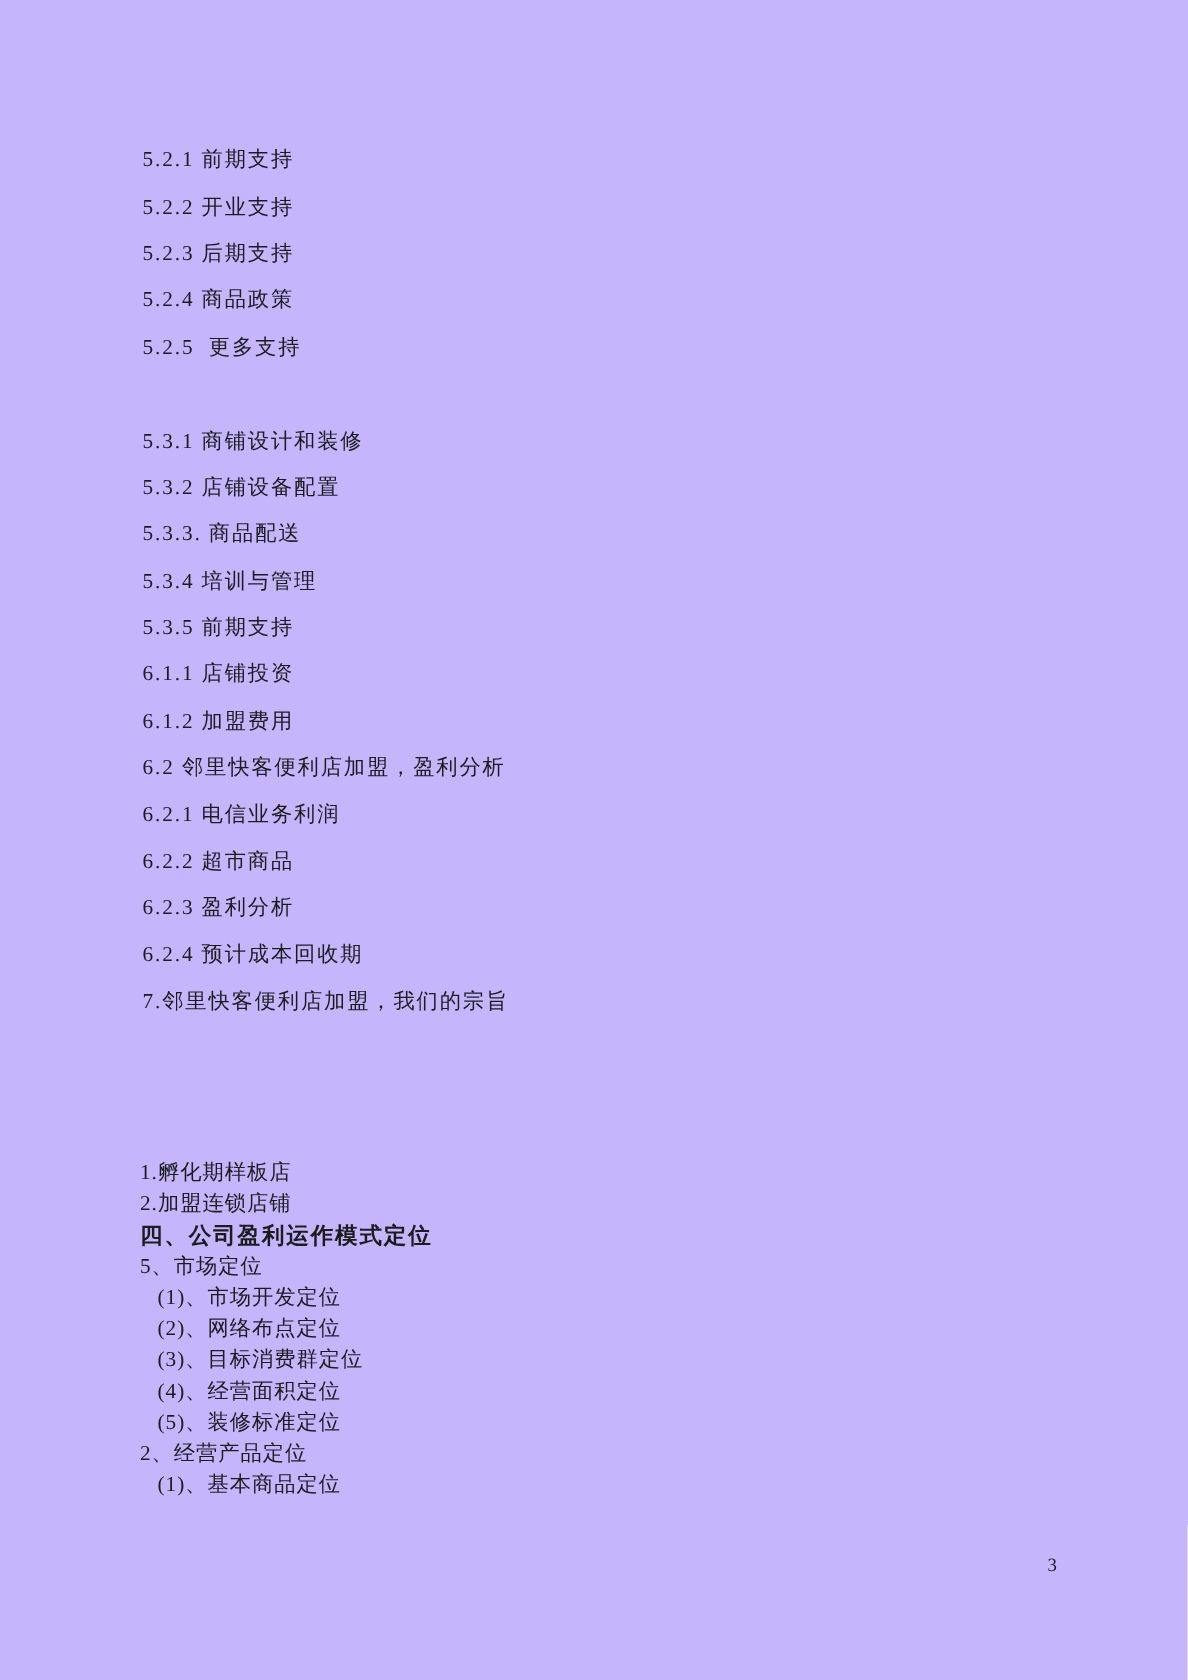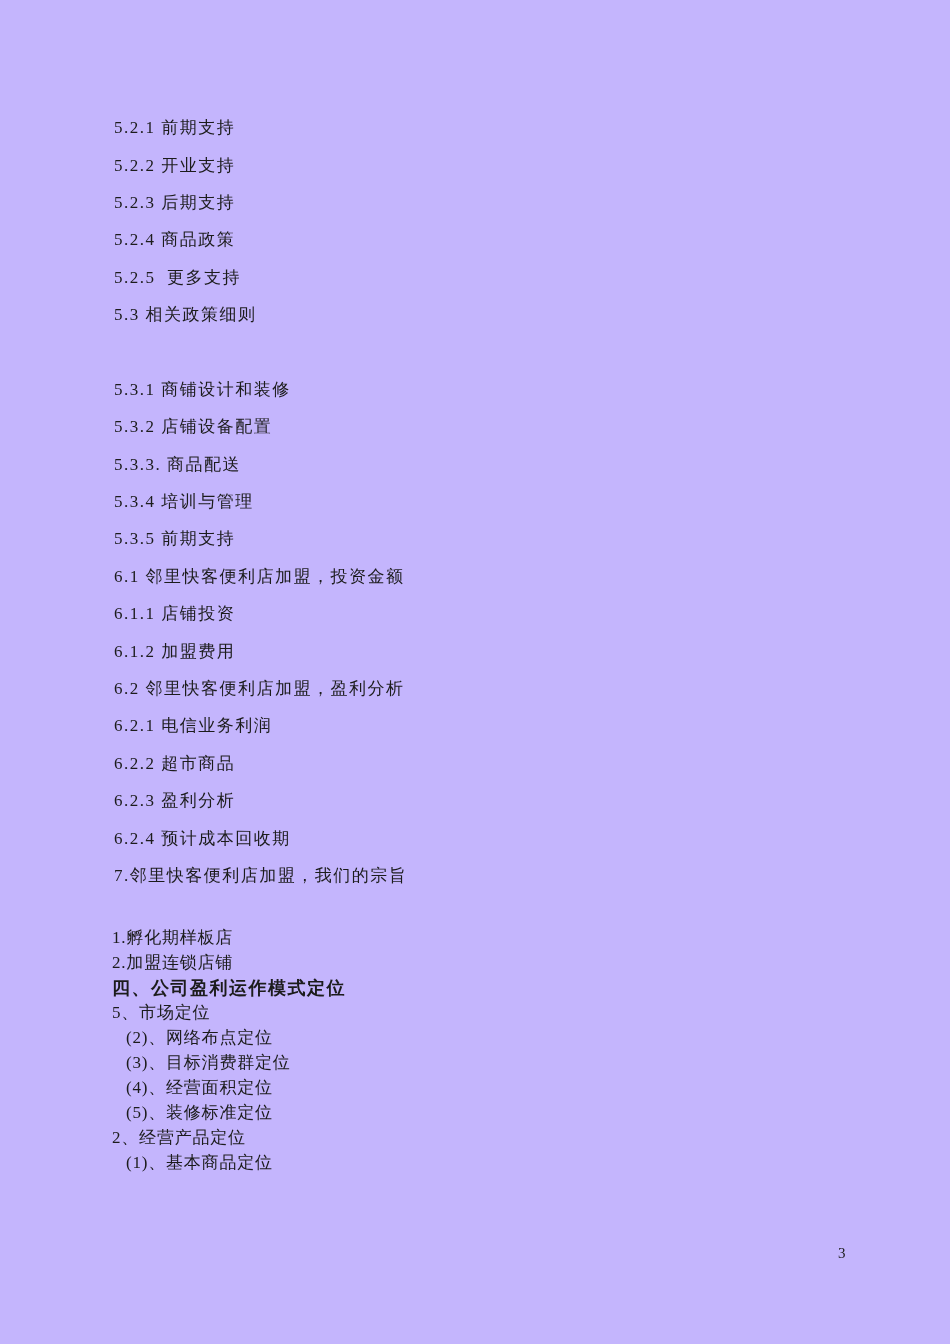--- a/index.html
+++ b/index.html
@@ -58,43 +58,42 @@
 <body>
 
 <div class="page">
 
   <div class="sec-numbered">
     <div class="row">5.2.1 前期支持</div>
     <div class="row">5.2.2 开业支持</div>
     <div class="row">5.2.3 后期支持</div>
     <div class="row">5.2.4 商品政策</div>
     <div class="row">5.2.5  更多支持</div>
-    <div class="row">5.3 相关政策细则</div>
     <div class="row"></div>
     <div class="row">5.3.1 商铺设计和装修</div>
     <div class="row">5.3.2 店铺设备配置</div>
     <div class="row">5.3.3. 商品配送</div>
     <div class="row">5.3.4 培训与管理</div>
     <div class="row">5.3.5 前期支持</div>
-    <div class="row">6.1 邻里快客便利店加盟，投资金额</div>
     <div class="row">6.1.1 店铺投资</div>
     <div class="row">6.1.2 加盟费用</div>
     <div class="row">6.2 邻里快客便利店加盟，盈利分析</div>
     <div class="row">6.2.1 电信业务利润</div>
     <div class="row">6.2.2 超市商品</div>
     <div class="row">6.2.3 盈利分析</div>
     <div class="row">6.2.4 预计成本回收期</div>
     <div class="row">7.邻里快客便利店加盟，我们的宗旨</div>
   </div>
 
   <div class="sec-outline">
     <div class="row">1.孵化期样板店</div>
     <div class="row">2.加盟连锁店铺</div>
     <div class="row bold">四、公司盈利运作模式定位</div>
     <div class="row">5、市场定位</div>
+    <div class="row indent">(1)、市场开发定位</div>
     <div class="row indent">(2)、网络布点定位</div>
     <div class="row indent">(3)、目标消费群定位</div>
     <div class="row indent">(4)、经营面积定位</div>
     <div class="row indent">(5)、装修标准定位</div>
     <div class="row">2、经营产品定位</div>
     <div class="row indent">(1)、基本商品定位</div>
   </div>
 
   <div class="page-number">3</div>
 

